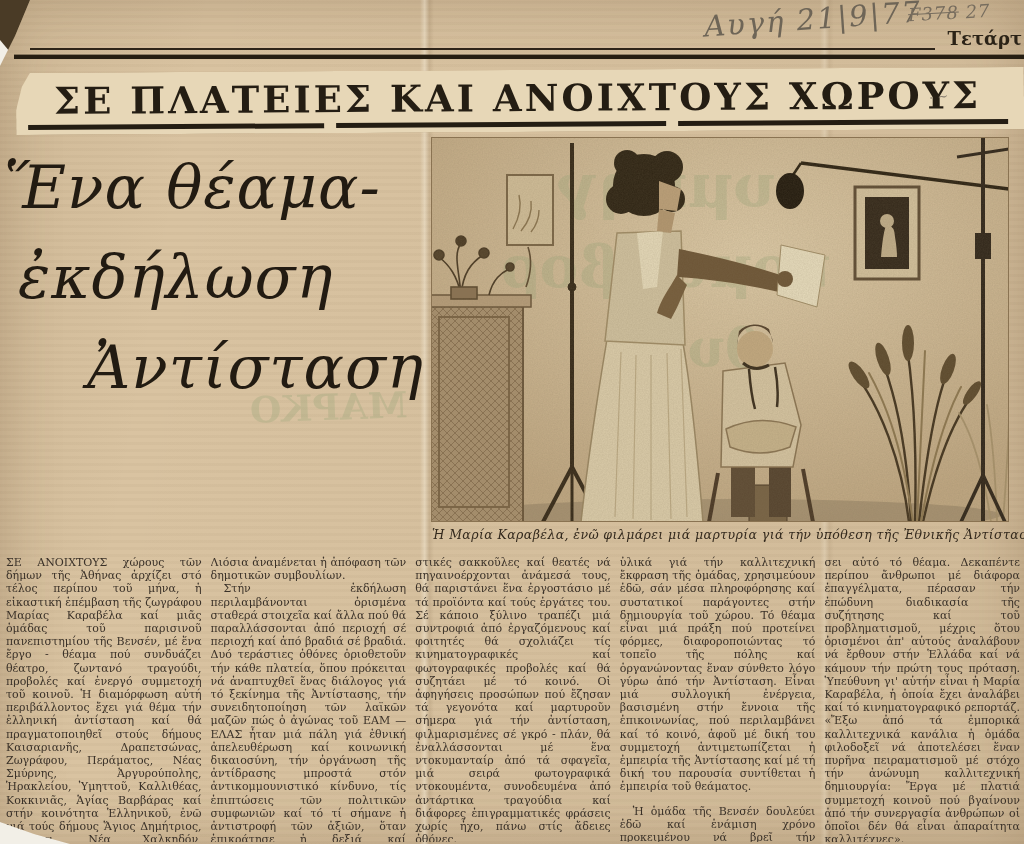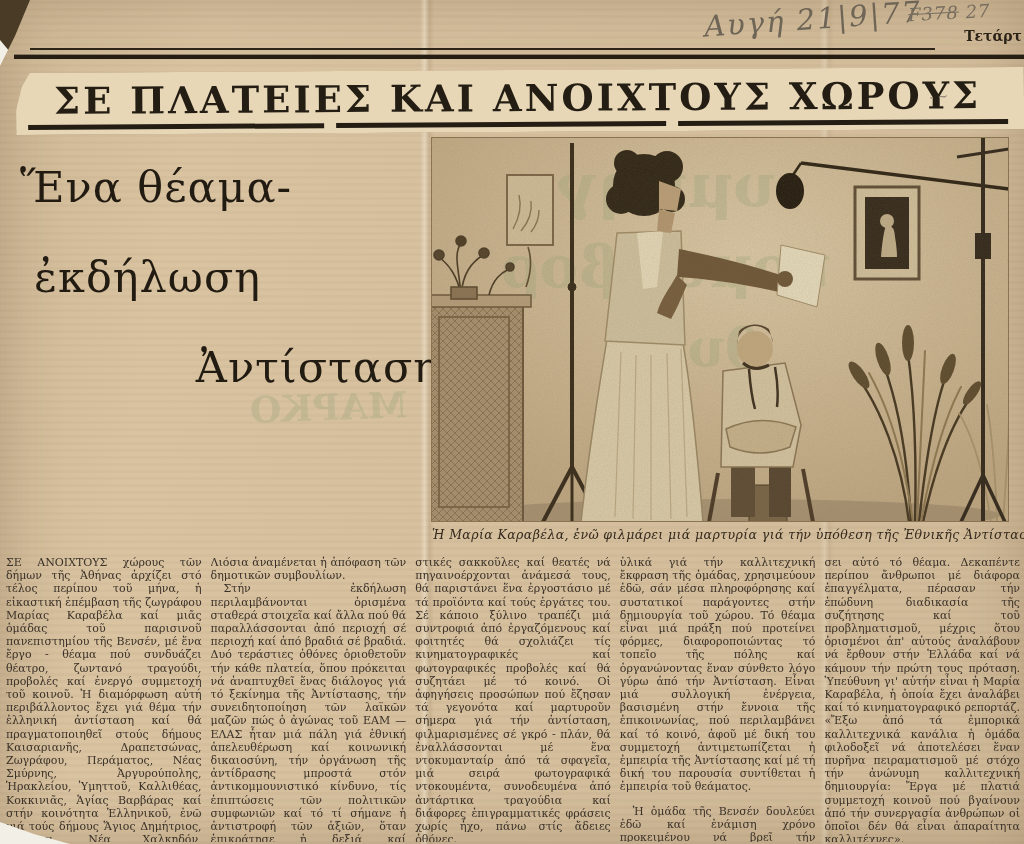--- a/index.html
+++ b/index.html
@@ -20,39 +20,39 @@
   .crease{position:absolute;top:0;bottom:0;width:14px;
     background:linear-gradient(90deg,rgba(255,255,255,0),rgba(255,250,235,.35),rgba(100,75,45,.12),rgba(255,255,255,0));}
 
   
   .handwriting{position:absolute;left:704px;top:2px;color:#6e6557;
     font-style:italic;font-size:29px;letter-spacing:2px;transform:rotate(-4deg);
     font-family:"DejaVu Serif",serif;}
   .code{position:absolute;left:908px;top:2px;color:#776d5e;font-style:italic;
     font-size:18px;letter-spacing:1px;transform:rotate(-3deg);font-family:"DejaVu Serif",serif;}
   .code .struck{text-decoration:line-through;}
-  .weekday{position:absolute;right:2px;top:28px;font-weight:bold;font-size:14px;color:#2b2317;}
+  .weekday{position:absolute;right:2px;top:28px;font-weight:bold;font-size:18px;color:#2b2317;}
   .rule-thin{position:absolute;left:30px;top:48px;width:905px;height:2px;background:#2e2519;}
   .rule-thick{position:absolute;left:14px;top:55px;width:1010px;height:4px;background:#261e12;
     box-shadow:0 -1px 0 rgba(38,30,18,.4);}
 
   
   .kicker-strip{position:absolute;left:16px;top:70px;width:1008px;height:62px;
     background:#e7d7b7;transform:rotate(-0.35deg);
     clip-path:polygon(14px 0,100% 0,100% 100%,0 100%,0 60%,6px 22%);
     box-shadow:0 1px 3px rgba(80,60,30,.25);}
   .kicker-text{position:absolute;left:38px;top:6px;font-weight:bold;font-size:37px;
     letter-spacing:3px;color:#241d13;white-space:nowrap;}
   .kicker-underline{position:absolute;left:12px;top:52px;display:flex;gap:12px;}
   .kicker-underline .seg{height:5px;background:#241d13;}
   .pencil-tick{position:absolute;right:76px;top:22px;color:#8b8172;font-size:13px;transform:rotate(-8deg);}
 
   
-  .headline{position:absolute;left:20px;top:142px;width:420px;color:#221b12;
-    font-size:43px;line-height:90px;letter-spacing:1px;}
+  .headline{position:absolute;left:4px;top:142px;width:420px;color:#221b12;
+    font-size:60px;line-height:90px;letter-spacing:1px;font-style:italic;}
   .headline div{white-space:nowrap;}
   .hl2{padding-left:14px;} .hl3{padding-left:34px;} .hl4{padding-left:4px;text-align:right;}
 
   
   .ghost{position:absolute;color:#96a477;opacity:.38;font-weight:bold;
     transform:scaleX(-1) rotate(2deg);white-space:nowrap;pointer-events:none;}
   .ghost-markou{left:250px;top:386px;font-size:36px;opacity:.30;}
 
   
   .photo{position:absolute;left:431px;top:137px;width:578px;height:385px;

